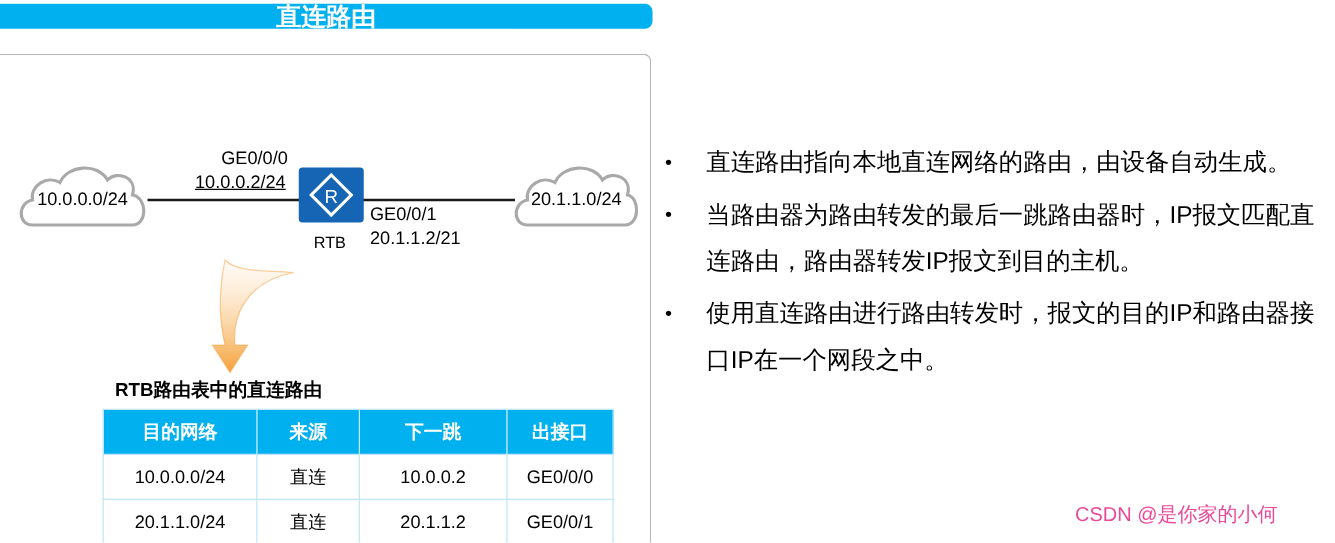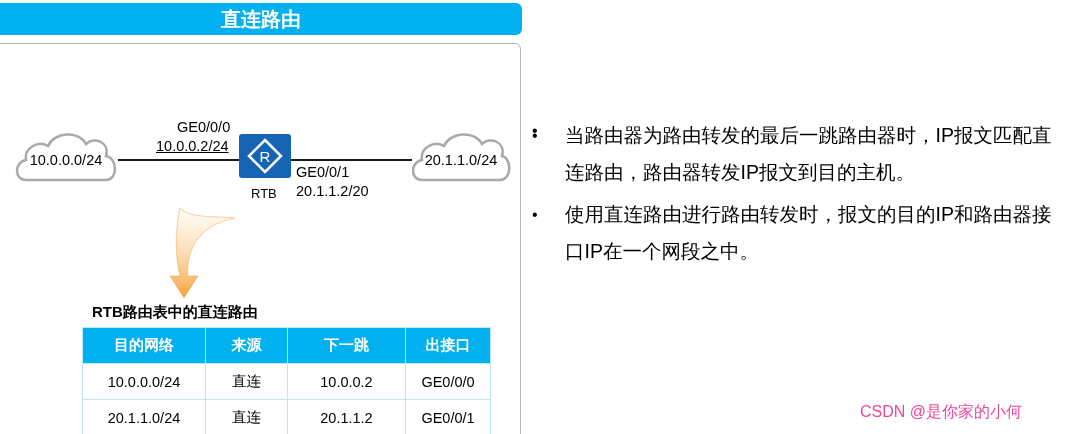--- a/index.html
+++ b/index.html
@@ -3,21 +3,21 @@
 <meta charset="utf-8">
 <style>
   html, body { margin: 0; padding: 0; }
   body {
     width: 1068px; height: 434px; position: relative; overflow: hidden;
     background: #ffffff;
     font-family: "Liberation Sans", "DejaVu Sans", sans-serif;
     color: #000;
   }
   .title-bar {
-    position: absolute; left: 0; top: 3px; width: 522px; height: 32px;
+    position: absolute; left: 0; top: 3px; width: 522px; height: 20px;
     background: #00b0ef; border-radius: 0 6px 6px 0;
     display: flex; align-items: center; justify-content: center;
     color: #fff; font-weight: bold; font-size: 20px;
   }
   .panel {
     position: absolute; left: -2px; top: 43px; width: 523px; height: 400px;
     border: 1px solid #b5b5b5; border-radius: 0 6px 0 0; box-sizing: border-box;
     border-left: none;
   }
   .cloud { position: absolute; }
@@ -88,21 +88,21 @@
 <div class="port-label" style="left:177px;top:118px;">
   <span>GE0/0/0</span>
 </div>
 <div class="port-label" style="left:156px;top:137px;text-decoration:underline;">
   <span>10.0.0.2/24</span>
 </div>
 <div class="port-label" style="left:296px;top:163px;">
   <span>GE0/0/1</span>
 </div>
 <div class="port-label" style="left:296px;top:182px;">
-  <span>20.1.1.2/20</span>
+  <span>20.1.1.2/21</span>
 </div>
 
 <div class="router">
   <svg width="52" height="44" viewBox="0 0 52 44">
     <polygon points="26,6 42,22 26,38 10,22" fill="none" stroke="#fff" stroke-width="2.5"></polygon>
     <text x="26" y="28" text-anchor="middle" font-size="15" fill="#fff" font-family="Liberation Sans, sans-serif">R</text>
   </svg>
 </div>
 <div class="router-name">RTB</div>
 
@@ -141,20 +141,21 @@
       <td>直连</td>
       <td>20.1.1.2</td>
       <td>GE0/0/1</td>
     </tr>
   </tbody>
 </table>
 
 <ul class="bullets">
   <li>
     <span class="bullet-dot">•</span>
+    <span>直连路由指向本地直连网络的路由，由设备自动生成。</span>
   </li>
   <li>
     <span class="bullet-dot">•</span>
     <span>当路由器为路由转发的最后一跳路由器时，IP报文匹配直连路由，路由器转发IP报文到目的主机。</span>
   </li>
   <li>
     <span class="bullet-dot">•</span>
     <span>使用直连路由进行路由转发时，报文的目的IP和路由器接口IP在一个网段之中。</span>
   </li>
 </ul>

